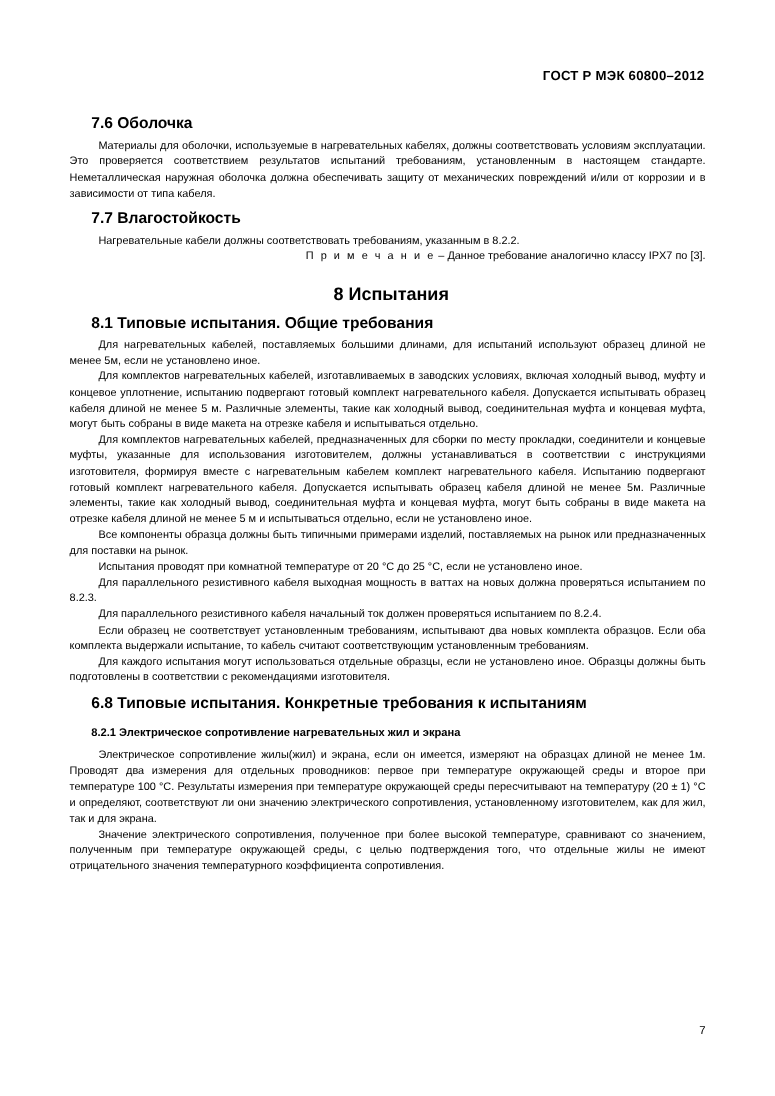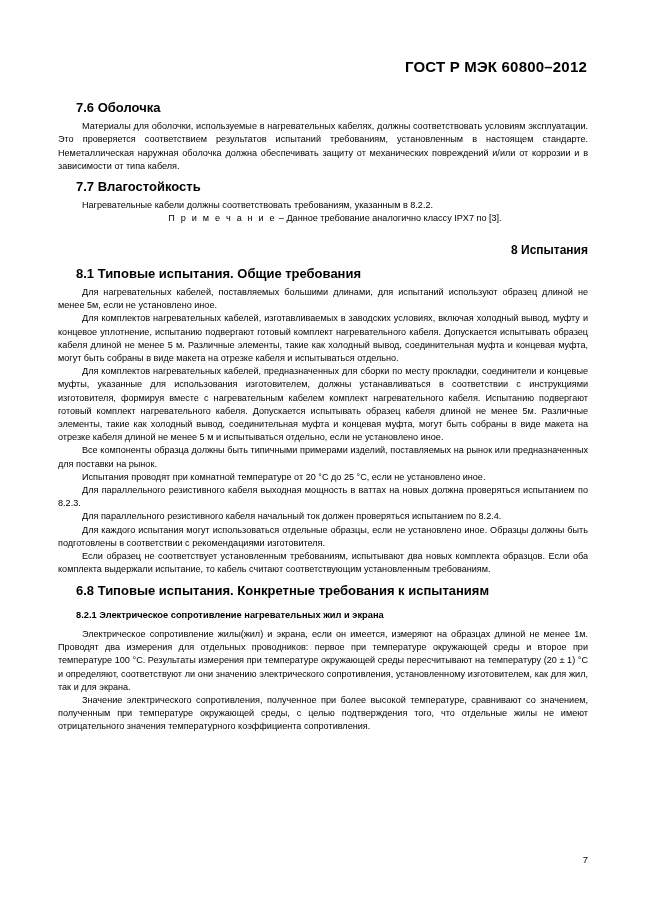--- a/index.html
+++ b/index.html
@@ -17,21 +17,21 @@
   }
   .page {
     position: relative;
     width: 646px;
     height: 913px;
     box-sizing: border-box;
     padding: 0 58px 0 58px;
   }
   .header {
     text-align: right;
-    font-size: 15px;
+    font-size: 11px;
     font-weight: bold;
     letter-spacing: 0.2px;
     padding-top: 58px;
     padding-right: 1px;
     color: #000;
   }
   .body-content {
     margin-top: 26px;
     font-size: 9.1px;
     line-height: 13.2px;
@@ -39,41 +39,41 @@
   }
   .h-sub {
     font-weight: bold;
     font-size: 13px;
     margin: 0 0 6px 0;
     padding-left: 18px;
     text-align: left;
   }
   .h-main {
     font-weight: bold;
-    font-size: 12px;
+    font-size: 15px;
     margin: 18px 0 10px 0;
     padding-left: 6px;
-    text-align: right;
+    text-align: center;
   }
   .h-third {
     font-weight: bold;
     font-size: 9.3px;
     margin: 12px 0 6px 0;
     padding-left: 18px;
     text-align: left;
   }
   p.para {
     margin: 0;
     text-indent: 24px;
     text-align: justify;
   }
   p.note {
     margin: 0;
     text-indent: 24px;
-    text-align: center;
+    text-align: right;
   }
   .sp-letter {
     letter-spacing: 1.7px;
   }
   .gap-sm {
     height: 7px;
   }
   .page-number {
     position: absolute;
     right: 58px;
@@ -107,22 +107,22 @@
 
     <div class="h-sub">8.1 Типовые испытания. Общие требования</div>
 
     <p class="para">Для нагревательных кабелей, поставляемых большими длинами, для испытаний используют образец длиной не менее 5м, если не установлено иное.</p>
     <p class="para">Для комплектов нагревательных кабелей, изготавливаемых в заводских условиях, включая холодный вывод, муфту и концевое уплотнение, испытанию подвергают готовый комплект нагревательного кабеля. Допускается испытывать образец кабеля длиной не менее 5 м. Различные элементы, такие как холодный вывод, соединительная муфта и концевая муфта, могут быть собраны в виде макета на отрезке кабеля и испытываться отдельно.</p>
     <p class="para">Для комплектов нагревательных кабелей, предназначенных для сборки по месту прокладки, соединители и концевые муфты, указанные для использования изготовителем, должны устанавливаться в соответствии с инструкциями изготовителя, формируя вместе с нагревательным кабелем комплект нагревательного кабеля. Испытанию подвергают готовый комплект нагревательного кабеля. Допускается испытывать образец кабеля длиной не менее 5м. Различные элементы, такие как холодный вывод, соединительная муфта и концевая муфта, могут быть собраны в виде макета на отрезке кабеля длиной не менее 5 м и испытываться отдельно, если не установлено иное.</p>
     <p class="para">Все компоненты образца должны быть типичными примерами изделий, поставляемых на рынок или предназначенных для поставки на рынок.</p>
     <p class="para">Испытания проводят при комнатной температуре от 20 °С до 25 °С, если не установлено иное.</p>
     <p class="para">Для параллельного резистивного кабеля выходная мощность в ваттах на новых должна проверяться испытанием по 8.2.3.</p>
     <p class="para">Для параллельного резистивного кабеля начальный ток должен проверяться испытанием по 8.2.4.</p>
+    <p class="para">Если образец не соответствует установленным требованиям, испытывают два новых комплекта образцов. Если оба комплекта выдержали испытание, то кабель считают соответствующим установленным требованиям.</p>
     <p class="para">Для каждого испытания могут использоваться отдельные образцы, если не установлено иное. Образцы должны быть подготовлены в соответствии с рекомендациями изготовителя.</p>
-    <p class="para">Если образец не соответствует установленным требованиям, испытывают два новых комплекта образцов. Если оба комплекта выдержали испытание, то кабель считают соответствующим установленным требованиям.</p>
 
     <div class="gap-sm"></div>
     <div class="h-sub">6.8 Типовые испытания. Конкретные требования к испытаниям</div>
 
     <div class="h-third">8.2.1 Электрическое сопротивление нагревательных жил и экрана</div>
 
     <p class="para">Электрическое сопротивление жилы(жил) и экрана, если он имеется, измеряют на образцах длиной не менее 1м. Проводят два измерения для отдельных проводников: первое при температуре окружающей среды и второе при температуре 100 °С. Результаты измерения при температуре окружающей среды пересчитывают на температуру (20 ± 1) °С и определяют, соответствуют ли они значению электрического сопротивления, установленному изготовителем, как для жил, так и для экрана.</p>
     <p class="para">Значение электрического сопротивления, полученное при более высокой температуре, сравнивают со значением, полученным при температуре окружающей среды, с целью подтверждения того, что отдельные жилы не имеют отрицательного значения температурного коэффициента сопротивления.</p>
 
   </div>

